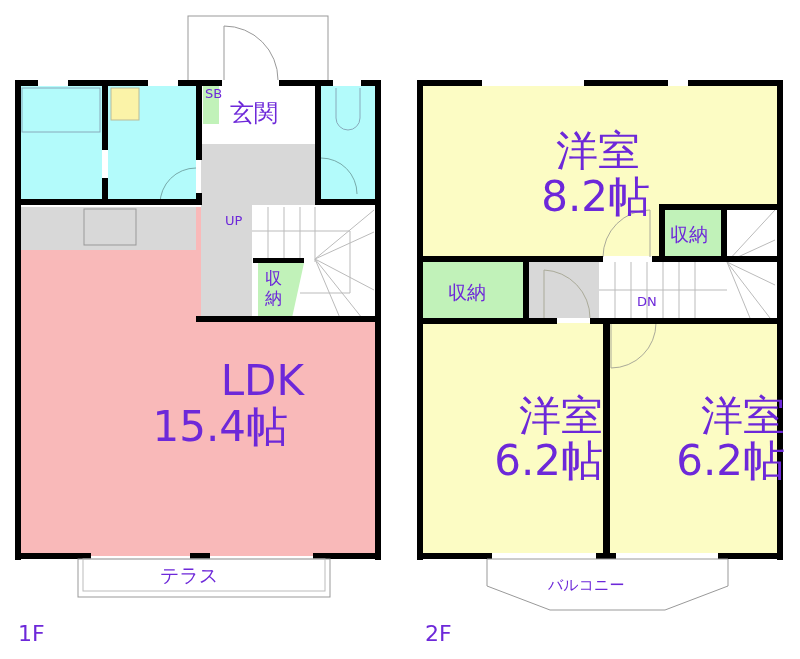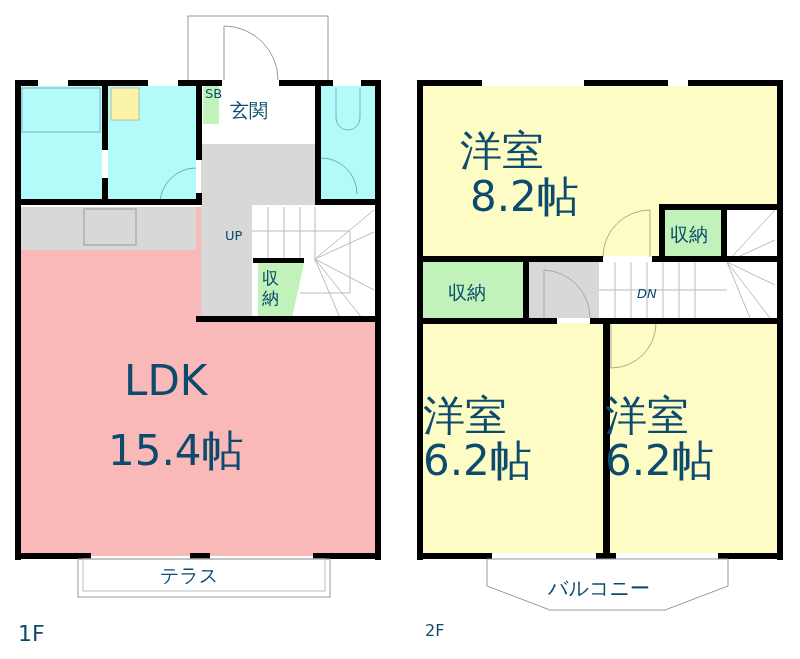--- a/index.html
+++ b/index.html
@@ -1,19 +1,19 @@
 <!DOCTYPE html>
 <html><head>
 <meta charset="utf-8">
 <style>
   html,body{margin:0;padding:0;background:#fff;}
   body{width:800px;height:659px;position:relative;overflow:hidden;font-family:"DejaVu Sans","Liberation Sans",sans-serif;}
-  .txt{position:absolute;color:#0c4a6e;text-align:left;line-height:1;white-space:nowrap;}
+  .txt{position:absolute;color:#6d28d9;text-align:right;line-height:1;white-space:nowrap;}
   .big{font-size:42px;}
-  .mid{font-size:19px;}
+  .mid{font-size:24px;}
   .sm{font-size:13px;}
   svg{position:absolute;left:0;top:0;}
 </style>
 </head>
 <body>
 
 <svg width="800" height="659">
 
   <rect x="188" y="16" width="140" height="66" fill="#fff" stroke="#999" stroke-width="1"></rect>
   <path d="M224 80 V26 A54 54 0 0 1 278 80" fill="none" stroke="#999" stroke-width="1"></path>
@@ -133,30 +133,30 @@
   </g>
   <g fill="#fff">
       <rect x="482" y="80" width="102" height="6"></rect>
       <rect x="668" y="80" width="20" height="6"></rect>
     </g>
   <polygon points="487,559 487,586 550,610 665,610 728,586 728,559" fill="none" stroke="#999"></polygon>
 </svg>
 
 <div class="txt sm" style="left:205px;top:87px;line-height:13px;width:12px;font-size:13px;">SB</div>
 <div class="txt mid" style="left:230px;top:101px;">玄関</div>
-<div class="txt sm" style="left:225px;top:229px;">UP</div>
+<div class="txt sm" style="left:225px;top:214px;">UP</div>
 <div class="txt" style="left:262px;top:268px;font-size:17px;width:20px;white-space:normal;line-height:20px;">収納</div>
 <div class="txt big" style="left:124px;top:360px;width:180px;">LDK</div>
-<div class="txt big" style="left:108px;top:406px;width:180px;margin-top:24px;">15.4帖</div>
+<div class="txt big" style="left:108px;top:406px;width:180px;">15.4帖</div>
 <div class="txt" style="left:160px;top:566px;font-size:19px;">テラス</div>
 <div class="txt" style="left:18px;top:623px;font-size:22px;">1F</div>
 
 <div class="txt big" style="left:460px;top:130px;width:180px;">洋室</div>
 <div class="txt big" style="left:470px;top:176px;width:180px;">8.2帖</div>
 <div class="txt" style="left:670px;top:225px;font-size:19px;">収納</div>
 <div class="txt" style="left:448px;top:283px;font-size:19px;">収納</div>
-<div class="txt sm" style="left:637px;top:287px;font-style:italic;">DN</div>
+<div class="txt sm" style="left:637px;top:295px;">DN</div>
 <div class="txt big" style="left:423px;top:395px;width:180px;">洋室</div>
 <div class="txt big" style="left:423px;top:440px;width:180px;">6.2帖</div>
 <div class="txt big" style="left:605px;top:395px;width:180px;">洋室</div>
 <div class="txt big" style="left:605px;top:440px;width:180px;">6.2帖</div>
-<div class="txt" style="left:548px;top:578px;font-size:20px;">バルコニー</div>
-<div class="txt" style="left:425px;top:623px;font-size:16px;">2F</div>
+<div class="txt" style="left:548px;top:578px;font-size:15px;">バルコニー</div>
+<div class="txt" style="left:425px;top:623px;font-size:22px;">2F</div>
 
 </body></html>

